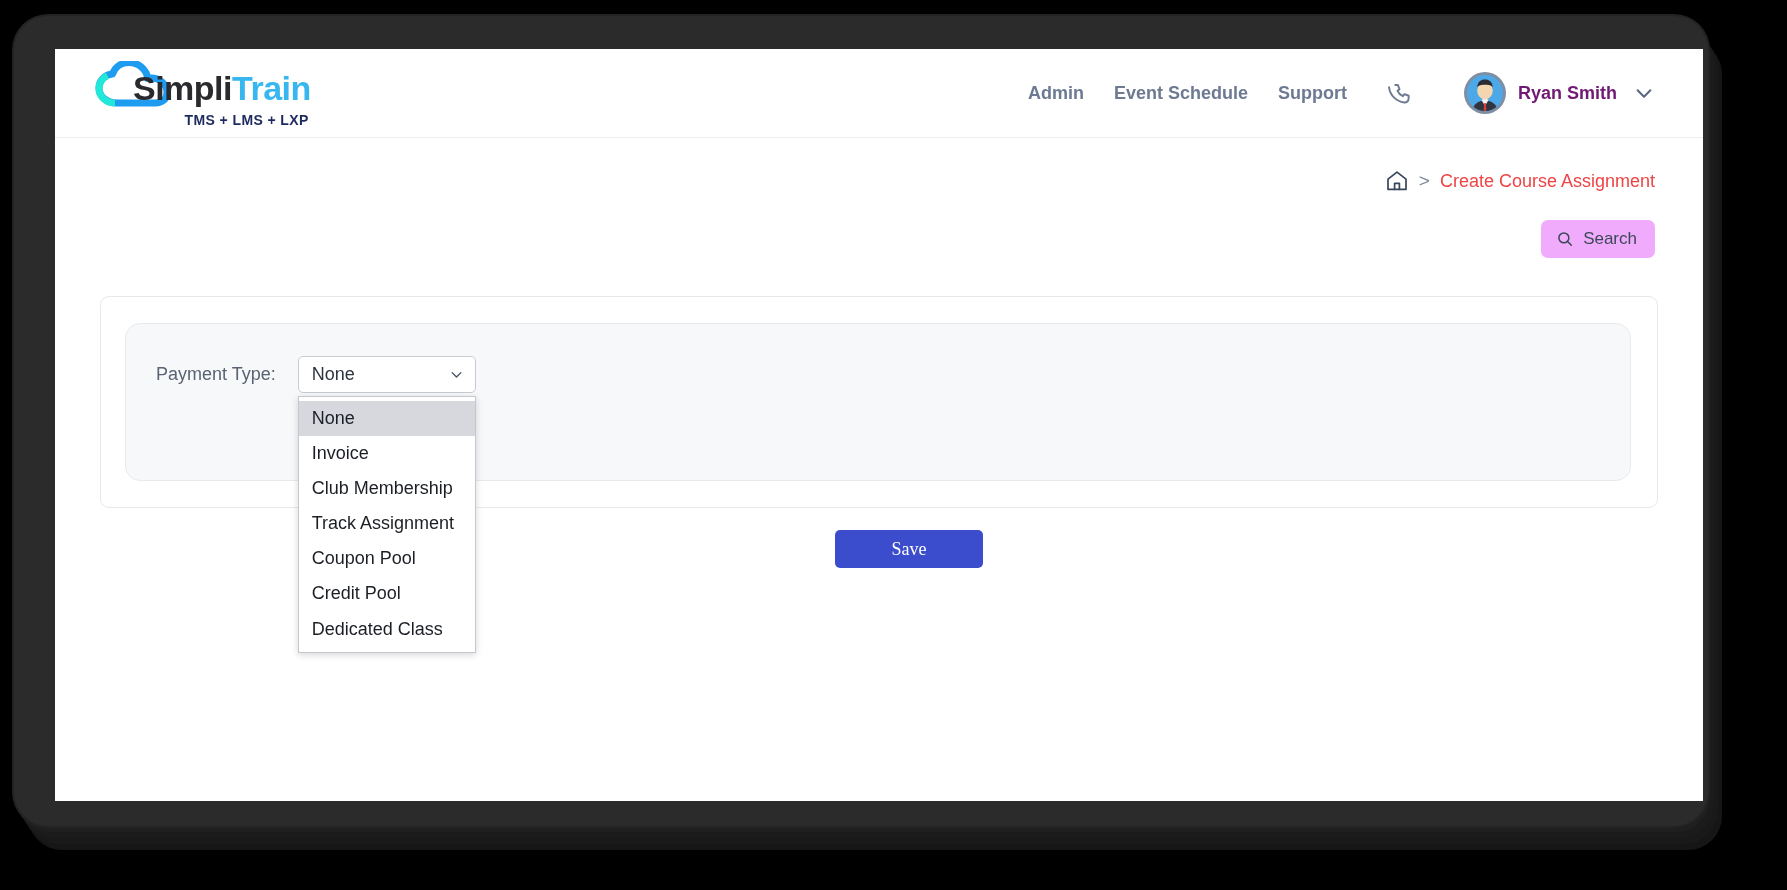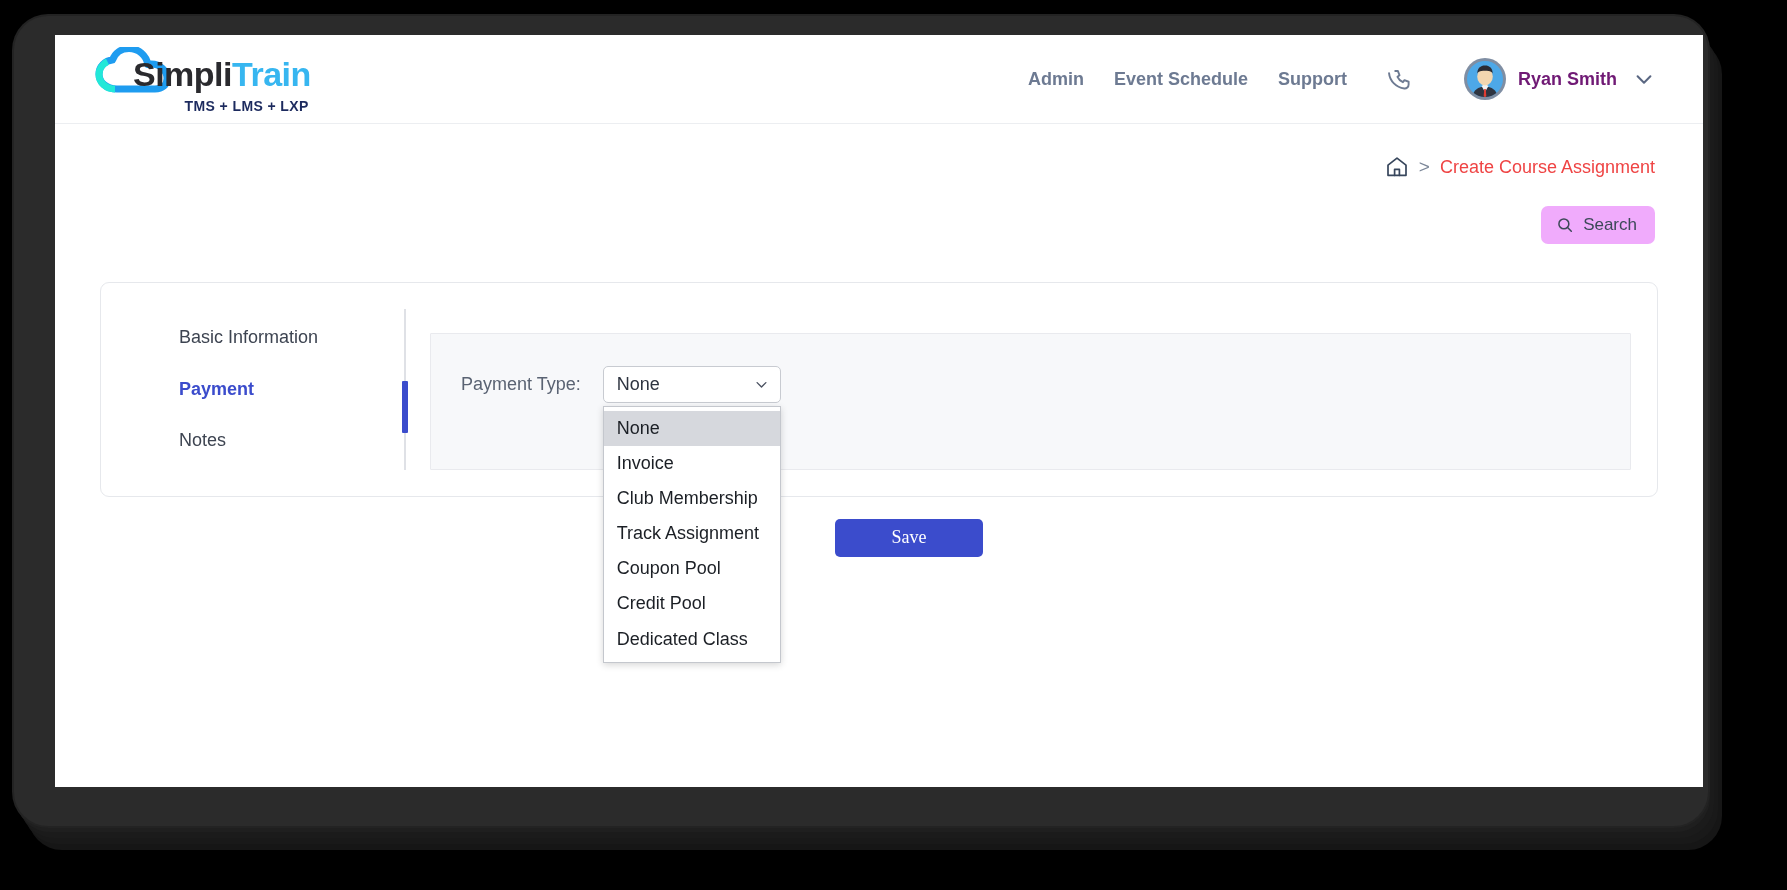--- a/index.html
+++ b/index.html
@@ -25,21 +25,21 @@
       0 0 0 2px #232323,
       2px 6px 0 0 #1f1f1f,
       6px 12px 0 0 #1b1b1b,
       10px 18px 0 0 #191919,
       14px 24px 0 0 #161616;
   }
 
   #screen {
     position: absolute;
     left: 41px;
-    top: 19px;
+    top: 33px;
     width: 1648px;
     height: 752px;
     background: #ffffff;
     overflow: hidden;
   }
 
   
   #app-header {
     position: relative;
     height: 89px;
@@ -172,23 +172,22 @@
     height: 52px;
     background: #3b4ccc;
     border-radius: 1px;
   }
 
   #panel {
     flex: 1;
     margin-left: 24px;
     background: #f7f8fa;
     border: 1px solid #e9eaee;
-    border-radius: 1px;
+    border-radius: 15px;
     padding: 32px 30px;
-    margin-top: 24px;
   }
   #field-row { display: flex; align-items: center; gap: 22px; }
   #payment-type-label { font-size: 18px; color: #5a6373; white-space: nowrap; }
 
   #select-wrap { position: relative; width: 208px; }
   #payment-type-select {
     width: 178px;
     height: 37px;
     background: #ffffff;
     border: 1px solid #c8cbd1;
@@ -324,26 +323,20 @@
             <circle cx="10.5" cy="10.5" r="6.6"></circle>
             <line x1="15.4" y1="15.4" x2="20.4" y2="20.4"></line>
           </svg>
         </span>
         <span id="search-button-label">Search</span>
       </button>
     </div>
 
     <div id="form-card">
 
-      <div id="step-nav">
-        <span class="step-item">Basic Information</span>
-        <span class="step-item active">Payment</span>
-        <span class="step-item">Notes</span>
-        <span id="step-indicator"></span>
-      </div>
 
       <div id="panel">
         <div id="field-row">
           <span id="payment-type-label">Payment Type:</span>
 
           <div id="select-wrap">
             <div id="payment-type-select">
               <span>None</span>
               <span style="display:flex;align-items:center;">
                 <svg width="15" height="15" viewBox="0 0 24 24" fill="none" stroke="#4a5160" stroke-width="2.2" stroke-linecap="round" stroke-linejoin="round">

